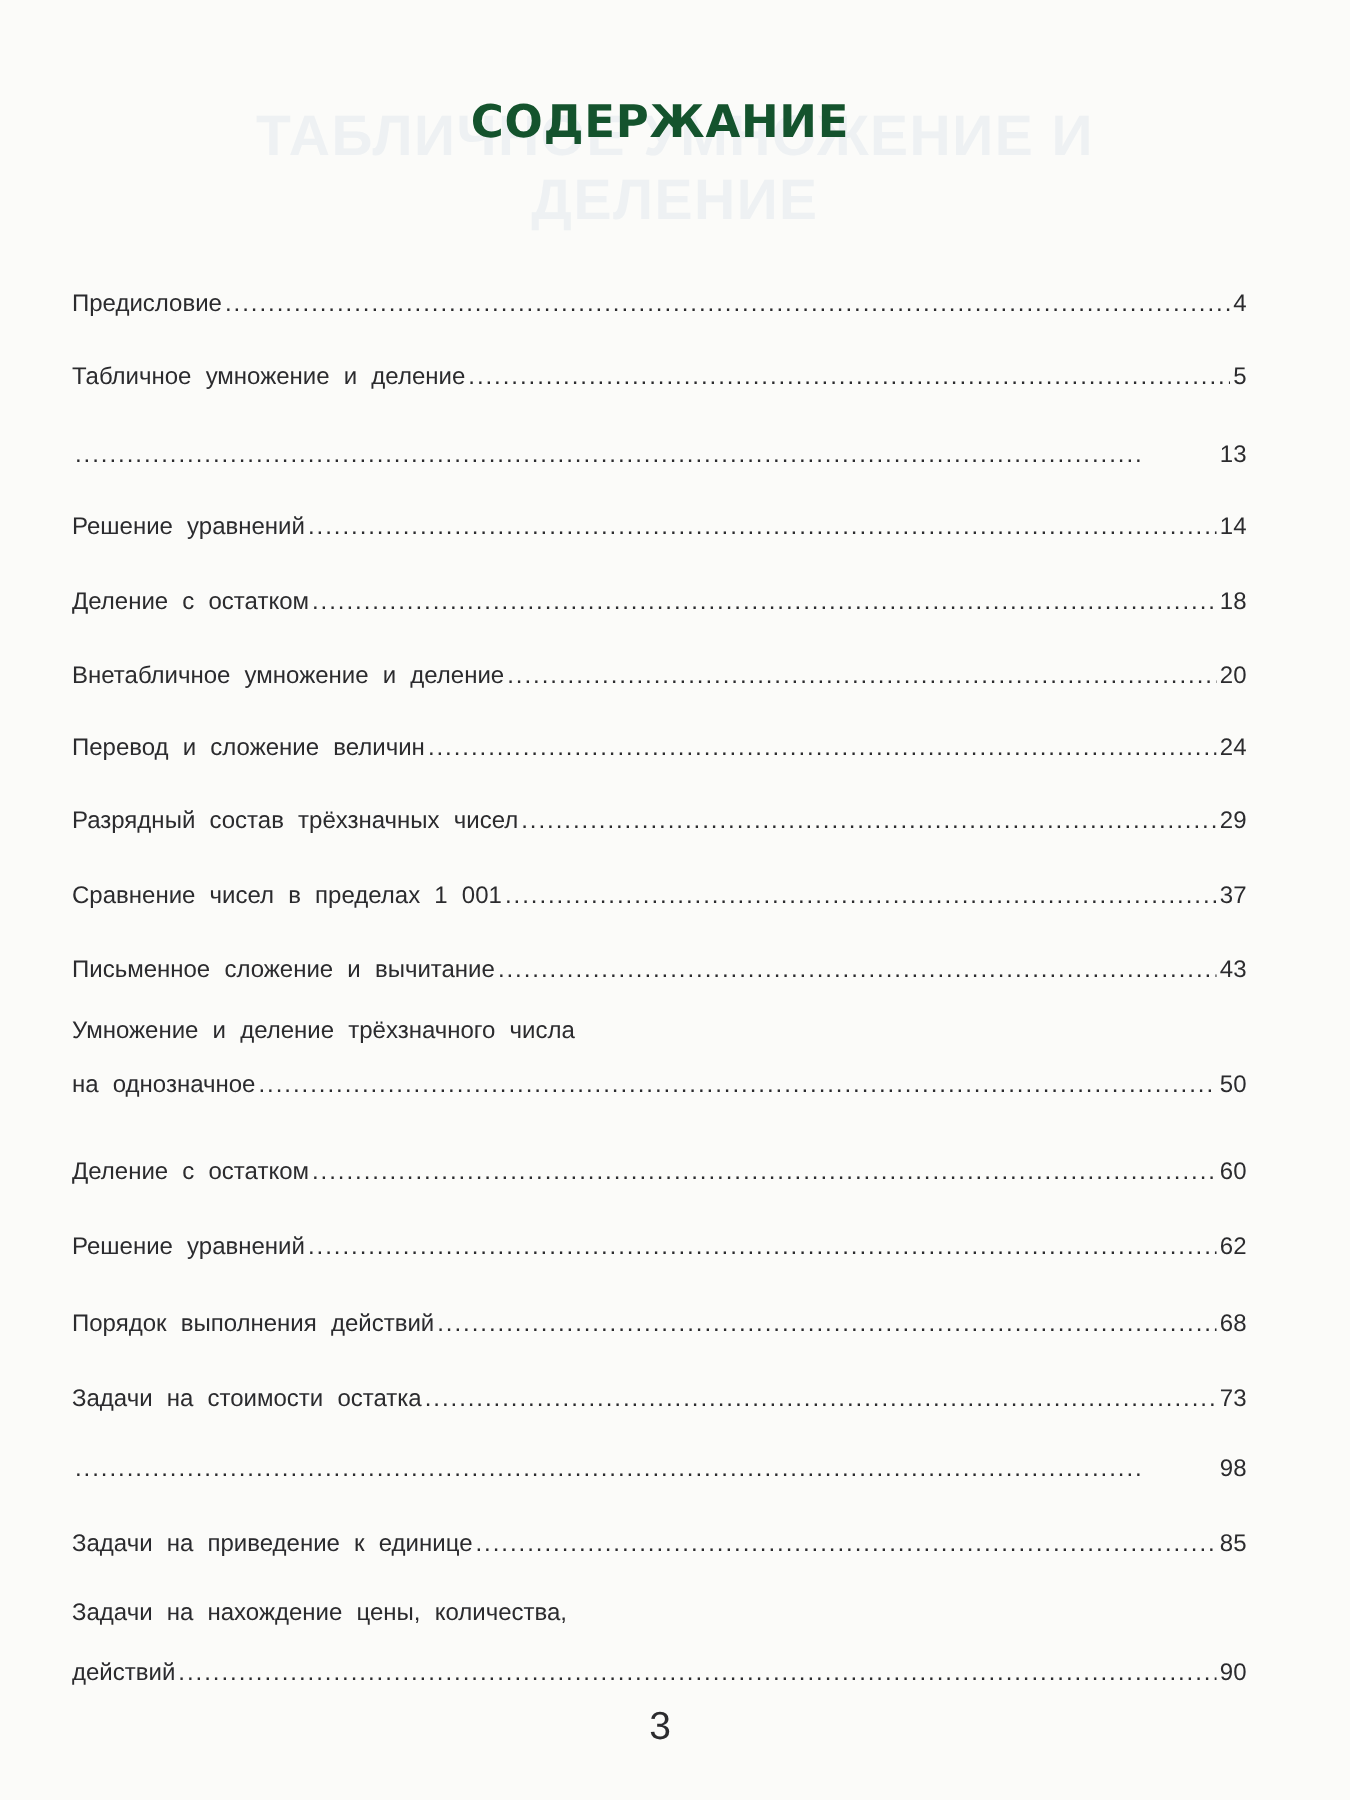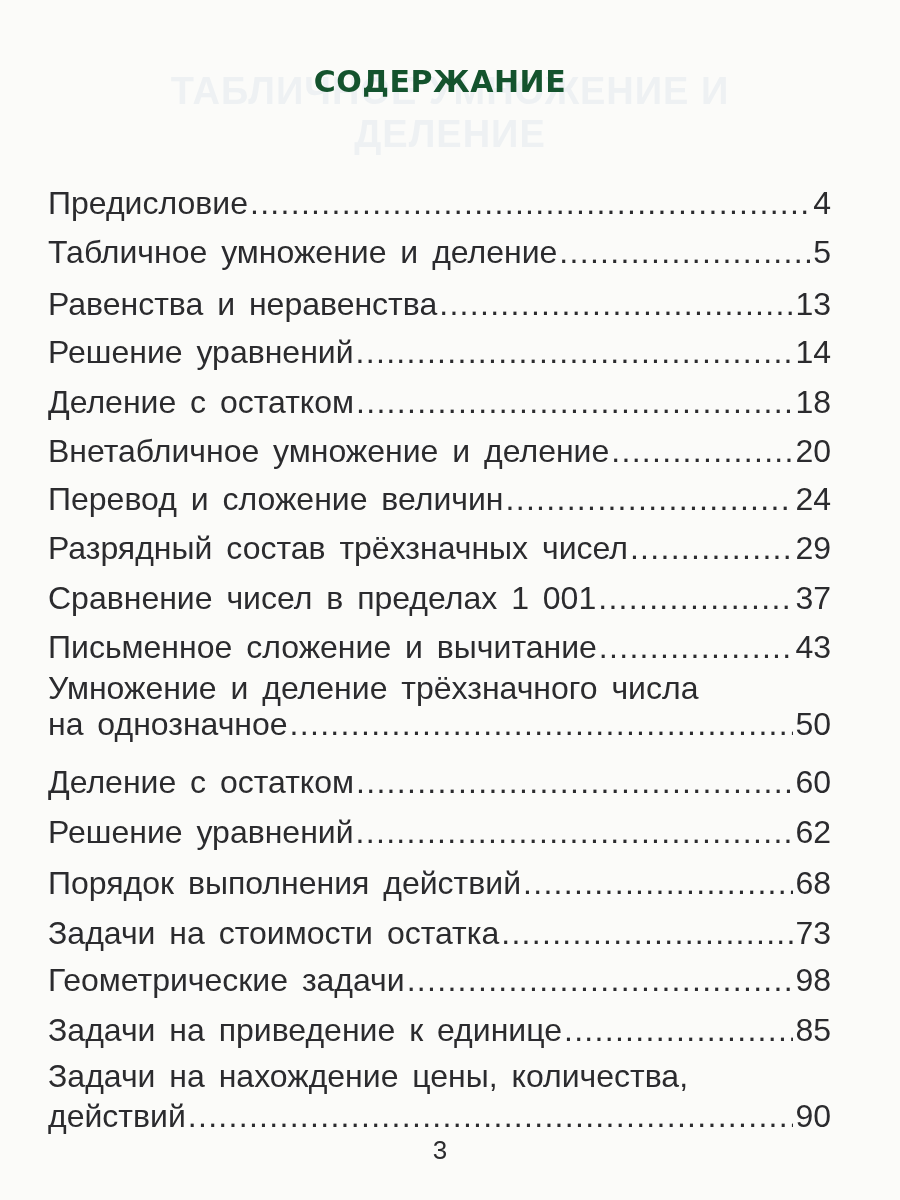--- a/index.html
+++ b/index.html
@@ -14,21 +14,21 @@
     position: absolute; left: 100px; top: 70px; width: 700px;
     color: #eef1f3; font-weight: bold; font-size: 38px; text-align: center;
     letter-spacing: 1px; pointer-events: none;
   }
   .title {
     position: absolute; top: 64px; left: 0; width: 880px; text-align: center;
     font-family: "DejaVu Sans", sans-serif;
     font-weight: bold; font-size: 30px; color: #14532d; letter-spacing: 0.5px;
   }
   .toc { position: absolute; left: 48px; top: 188px; width: 783px; }
-  .entry { position: absolute; left: 0; width: 783px; font-size: 32px; line-height: 30px; }
+  .entry { position: absolute; left: 0; width: 783px; font-size: 16px; line-height: 30px; }
   .line { display: flex; align-items: baseline; white-space: nowrap; word-spacing: 5px; }
   .lbl { flex: 0 0 auto; }
   .dots {
     flex: 1 1 auto; overflow: hidden; white-space: nowrap;
     letter-spacing: 1.3px; margin: 0 2px; color: #2b2b2e;
   }
   .pg { flex: 0 0 auto; text-align: right; }
   .page-number {
     position: absolute; top: 1135px; left: 0; width: 880px; text-align: center;
     font-size: 26px;
@@ -51,21 +51,20 @@
   </div>
   <div class="entry" style="top:49px">
     <div class="line">
         <span class="lbl">Табличное умножение и деление</span>
         <span class="dots">............................................................................................................................</span>
         <span class="pg">5</span>
       </div>
   </div>
   <div class="entry" style="top:101px">
     <div class="line">
-        <span class="lbl">Равенства и неравенства</span>
         <span class="dots">............................................................................................................................</span>
         <span class="pg">13</span>
       </div>
   </div>
   <div class="entry" style="top:149px">
     <div class="line">
         <span class="lbl">Решение уравнений</span>
         <span class="dots">............................................................................................................................</span>
         <span class="pg">14</span>
       </div>
@@ -145,21 +144,20 @@
   </div>
   <div class="entry" style="top:730px">
     <div class="line">
         <span class="lbl">Задачи на стоимости остатка</span>
         <span class="dots">............................................................................................................................</span>
         <span class="pg">73</span>
       </div>
   </div>
   <div class="entry" style="top:777px">
     <div class="line">
-        <span class="lbl">Геометрические задачи</span>
         <span class="dots">............................................................................................................................</span>
         <span class="pg">98</span>
       </div>
   </div>
   <div class="entry" style="top:827px">
     <div class="line">
         <span class="lbl">Задачи на приведение к единице</span>
         <span class="dots">............................................................................................................................</span>
         <span class="pg">85</span>
       </div>

